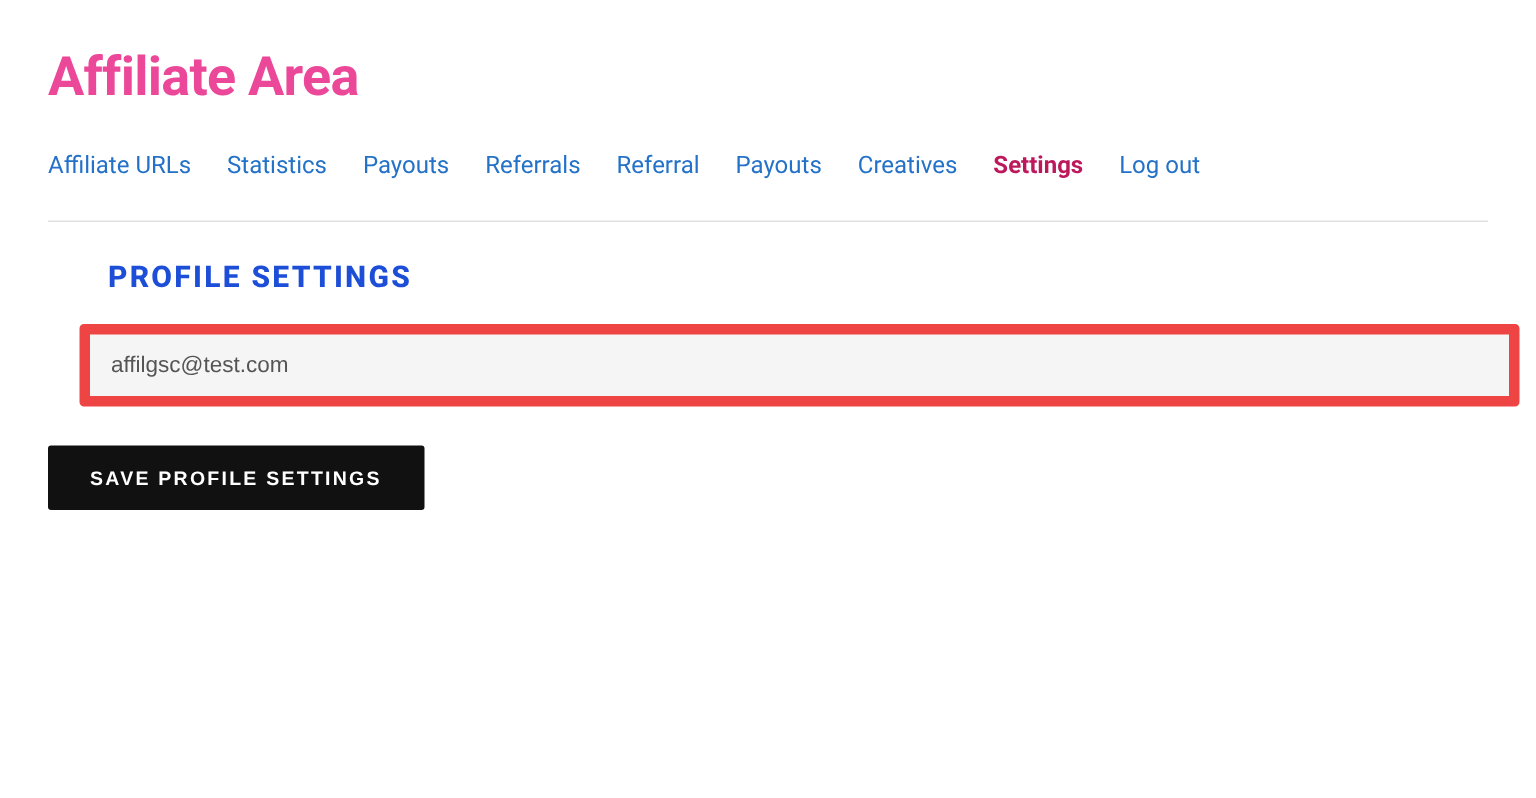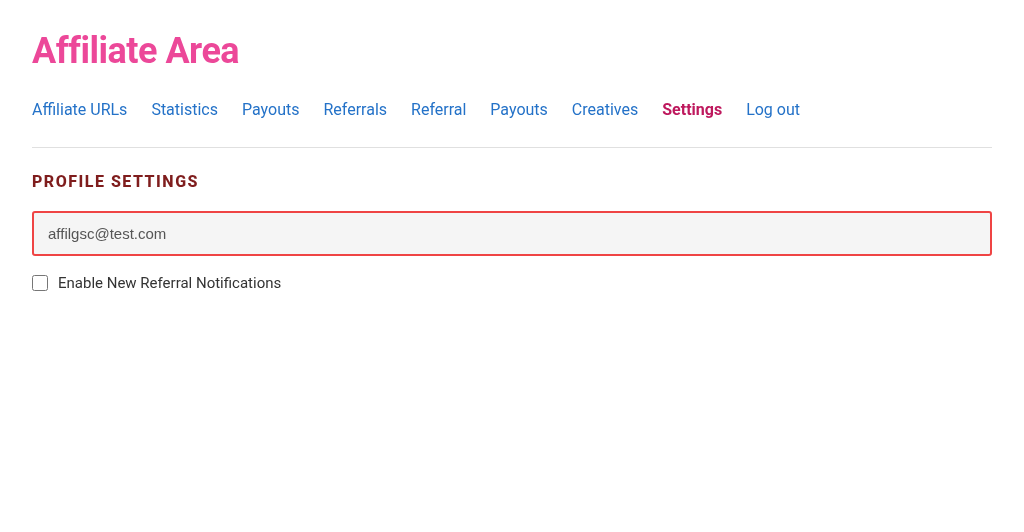--- a/index.html
+++ b/index.html
@@ -42,49 +42,51 @@
       cursor: pointer;
       white-space: nowrap;
     }
 
     .nav-link.active {
       color: #be185d;
       font-weight: 700;
     }
 
     .section-title {
-      font-size: 16px;
+      font-size: 20px;
       font-weight: 800;
       letter-spacing: 1.5px;
       text-transform: uppercase;
-      color: #7f1d1d;
+      color: #1d4ed8;
       margin-bottom: 20px;
+      margin-left: 40px;
     }
 
     .form-group {
       margin-bottom: 18px;
     }
 
     .form-label {
       font-size: 15px;
       color: #333333;
       margin-bottom: 8px;
       display: block;
     }
 
     .form-input {
       width: 100%;
       max-width: 968px;
       padding: 12px 14px;
       font-size: 15px;
       color: #555555;
       background: #f5f5f5;
-      border: 2px solid #ef4444;
+      border: 7px solid #ef4444;
       border-radius: 3px;
       outline: none;
+      margin-left: 21px;
     }
 
     .checkbox-group {
       display: flex;
       align-items: center;
       gap: 10px;
       margin-bottom: 18px;
     }
 
     .checkbox-group input[type="checkbox"] {
@@ -131,19 +133,16 @@
   <a class="nav-link">Log out</a>
 </nav>
 
 <div>
   <h2 class="section-title">PROFILE SETTINGS</h2>
 
   <div class="form-group">
     <input class="form-input" type="email" value="affilgsc@test.com" placeholder="affilgsc@test.com" style="">
   </div>
 
-  <div class="checkbox-group">
-    <input type="checkbox" id="referral-check" style="">
-    <label class="checkbox-label" for="referral-check">Enable New Referral Notifications</label>
-  </div>
 
 
+  <button class="save-button">SAVE PROFILE SETTINGS</button>
 </div>
 
 </body></html>

